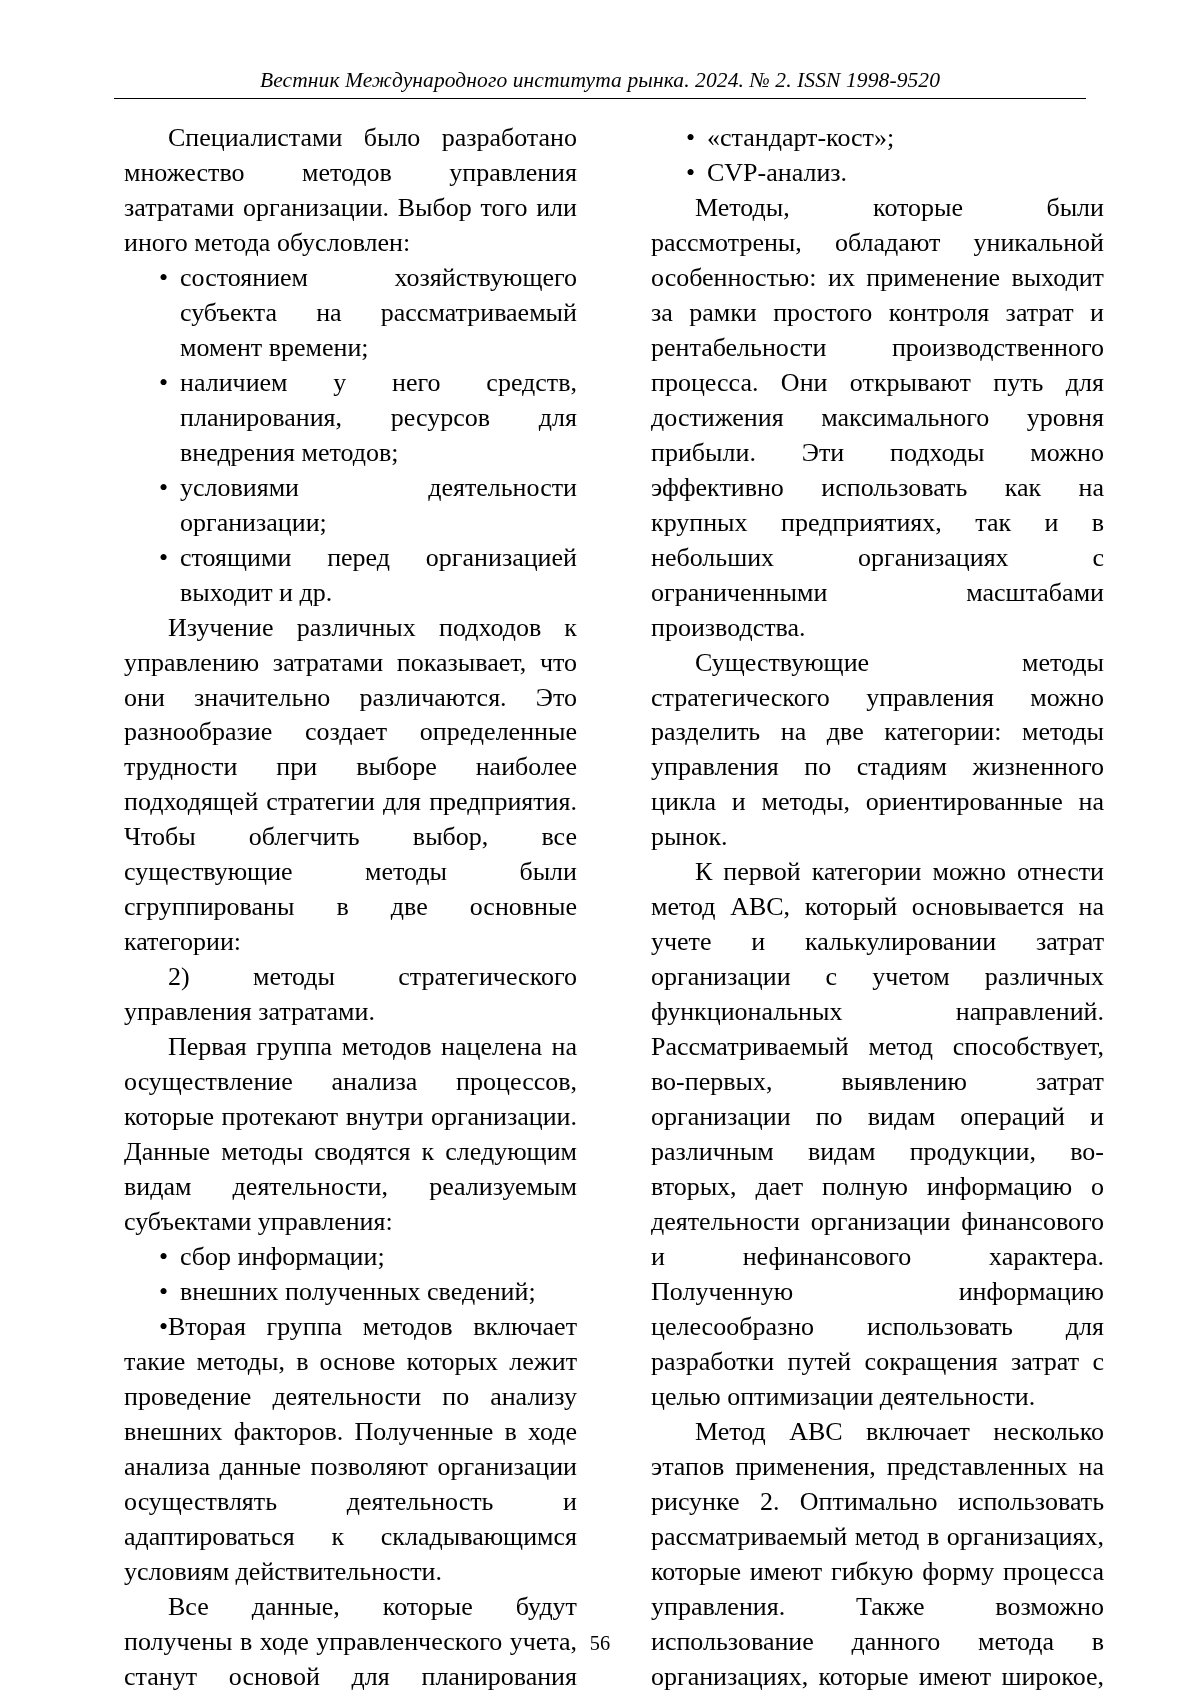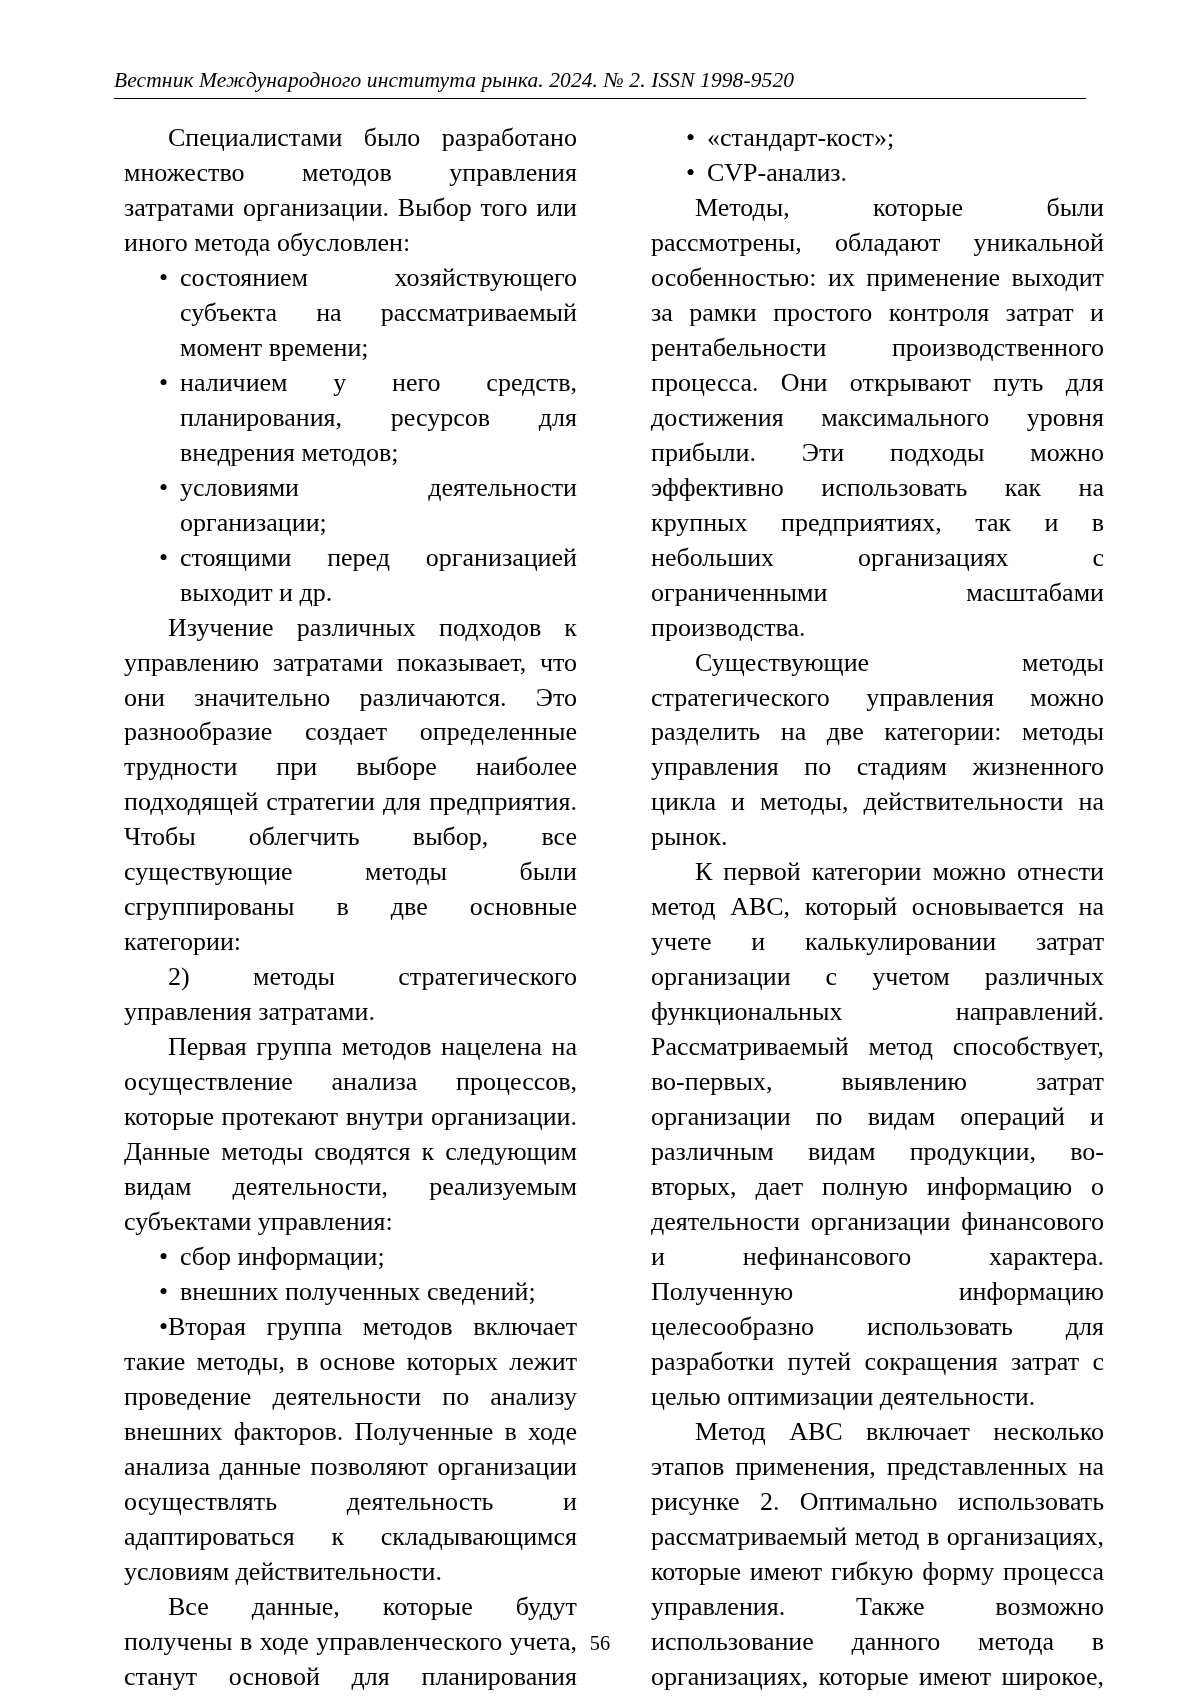--- a/index.html
+++ b/index.html
@@ -12,20 +12,21 @@
     height: 1697px;
     position: relative;
     background: #ffffff;
     font-family: "Liberation Serif", serif;
     color: #000000;
     box-sizing: border-box;
     padding: 56px 96px 40px 96px;
     overflow: hidden;
   }
   .running-head {
+    text-align: center;
     font-style: italic;
     font-size: 21.5px;
     letter-spacing: 0.1px;
     padding-bottom: 5px;
     border-bottom: 1.6px solid #000;
     margin: 12px 18px 0 18px;
   }
   .columns {
     display: flex;
     gap: 46px;
@@ -115,21 +116,21 @@
     </div>
 
     <div class="col">
 
       <ul class="bullets">
         <li><span class="dot">•</span><span>«стандарт-кост»;</span></li>
         <li><span class="dot">•</span><span>CVP-анализ.</span></li>
       </ul>
 
       <p class="para">Методы, которые были рассмотрены, обладают уникальной особенностью: их применение выходит за рамки простого контроля затрат и рентабельности производственного процесса. Они открывают путь для достижения максимального уровня прибыли. Эти подходы можно эффективно использовать как на крупных предприятиях, так и в небольших организациях с ограниченными масштабами производства.</p>
-      <p class="para">Существующие методы стратегического управления можно разделить на две категории: методы управления по стадиям жизненного цикла и методы, действительности на рынок.</p>
+      <p class="para">Существующие методы стратегического управления можно разделить на две категории: методы управления по стадиям жизненного цикла и методы, ориентированные на рынок.</p>
       <p class="para">К первой категории можно отнести метод АВС, который основывается на учете и калькулировании затрат организации с учетом различных функциональных направлений. Рассматриваемый метод способствует, во-первых, выявлению затрат организации по видам операций и различным видам продукции, во-вторых, дает полную информацию о деятельности организации финансового и нефинансового характера. Полученную информацию целесообразно использовать для разработки путей сокращения затрат с целью оптимизации деятельности.</p>
       <p class="para">Метод АВС включает несколько этапов применения, представленных на рисунке 2. Оптимально использовать рассматриваемый метод в организациях, которые имеют гибкую форму процесса управления. Также возможно использование данного метода в организациях, которые имеют широкое, разнонаправленное производство; для данных организаций, как правило, характерно наличие ряда косвенных и накладных расходов.</p>
 
     </div>
 
   </div>
 
   <div class="page-number">56</div>
 
 </div>

